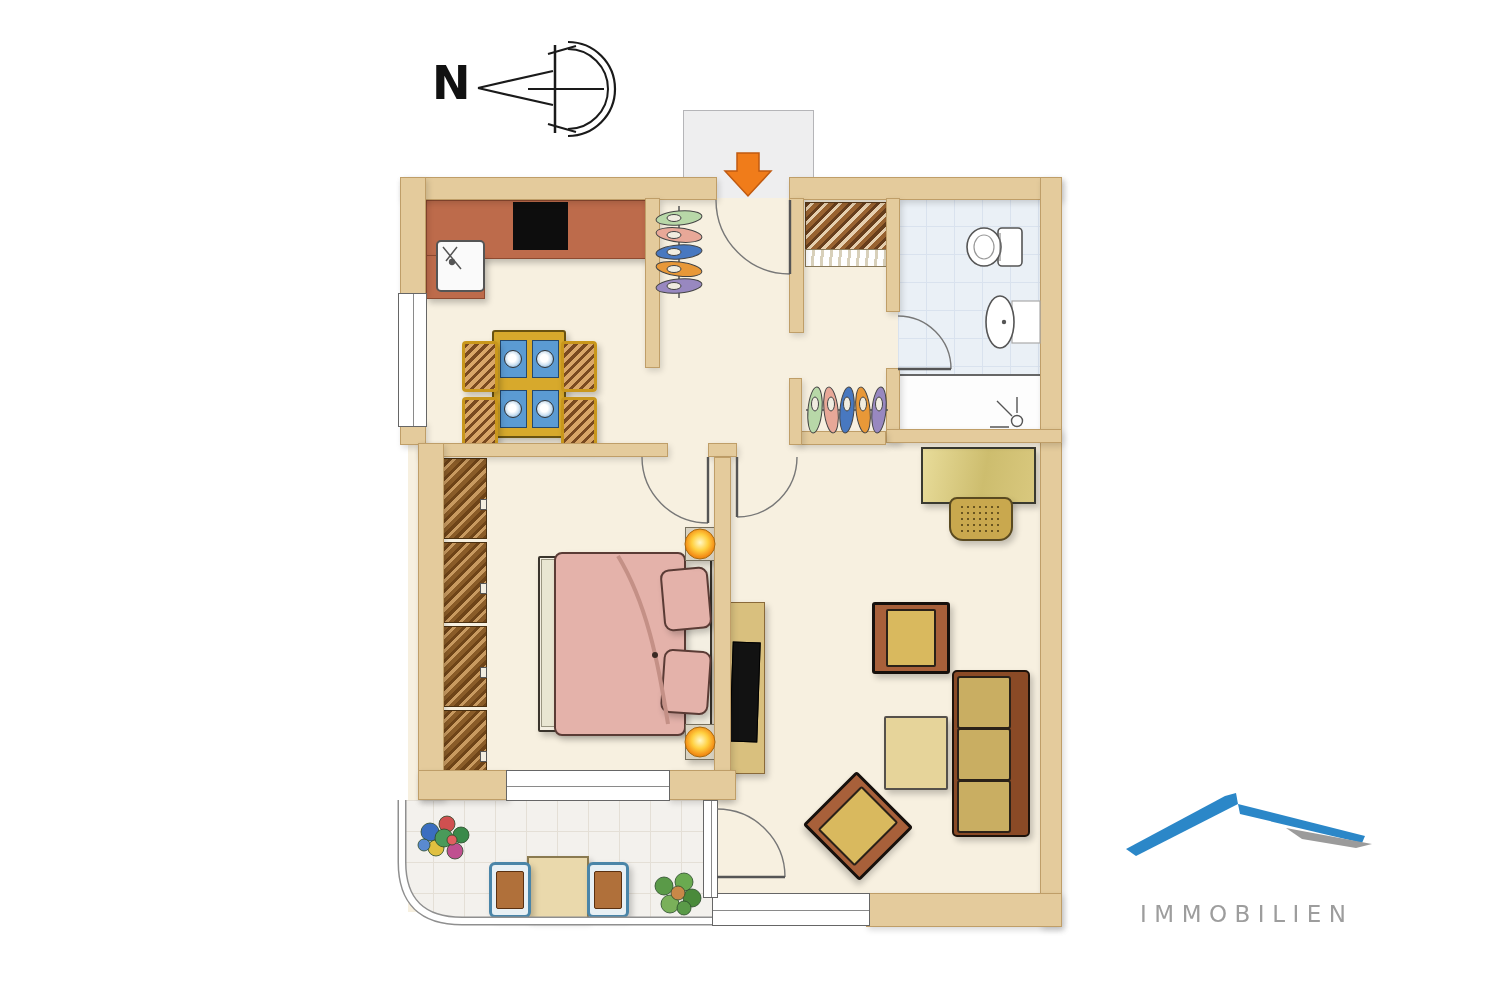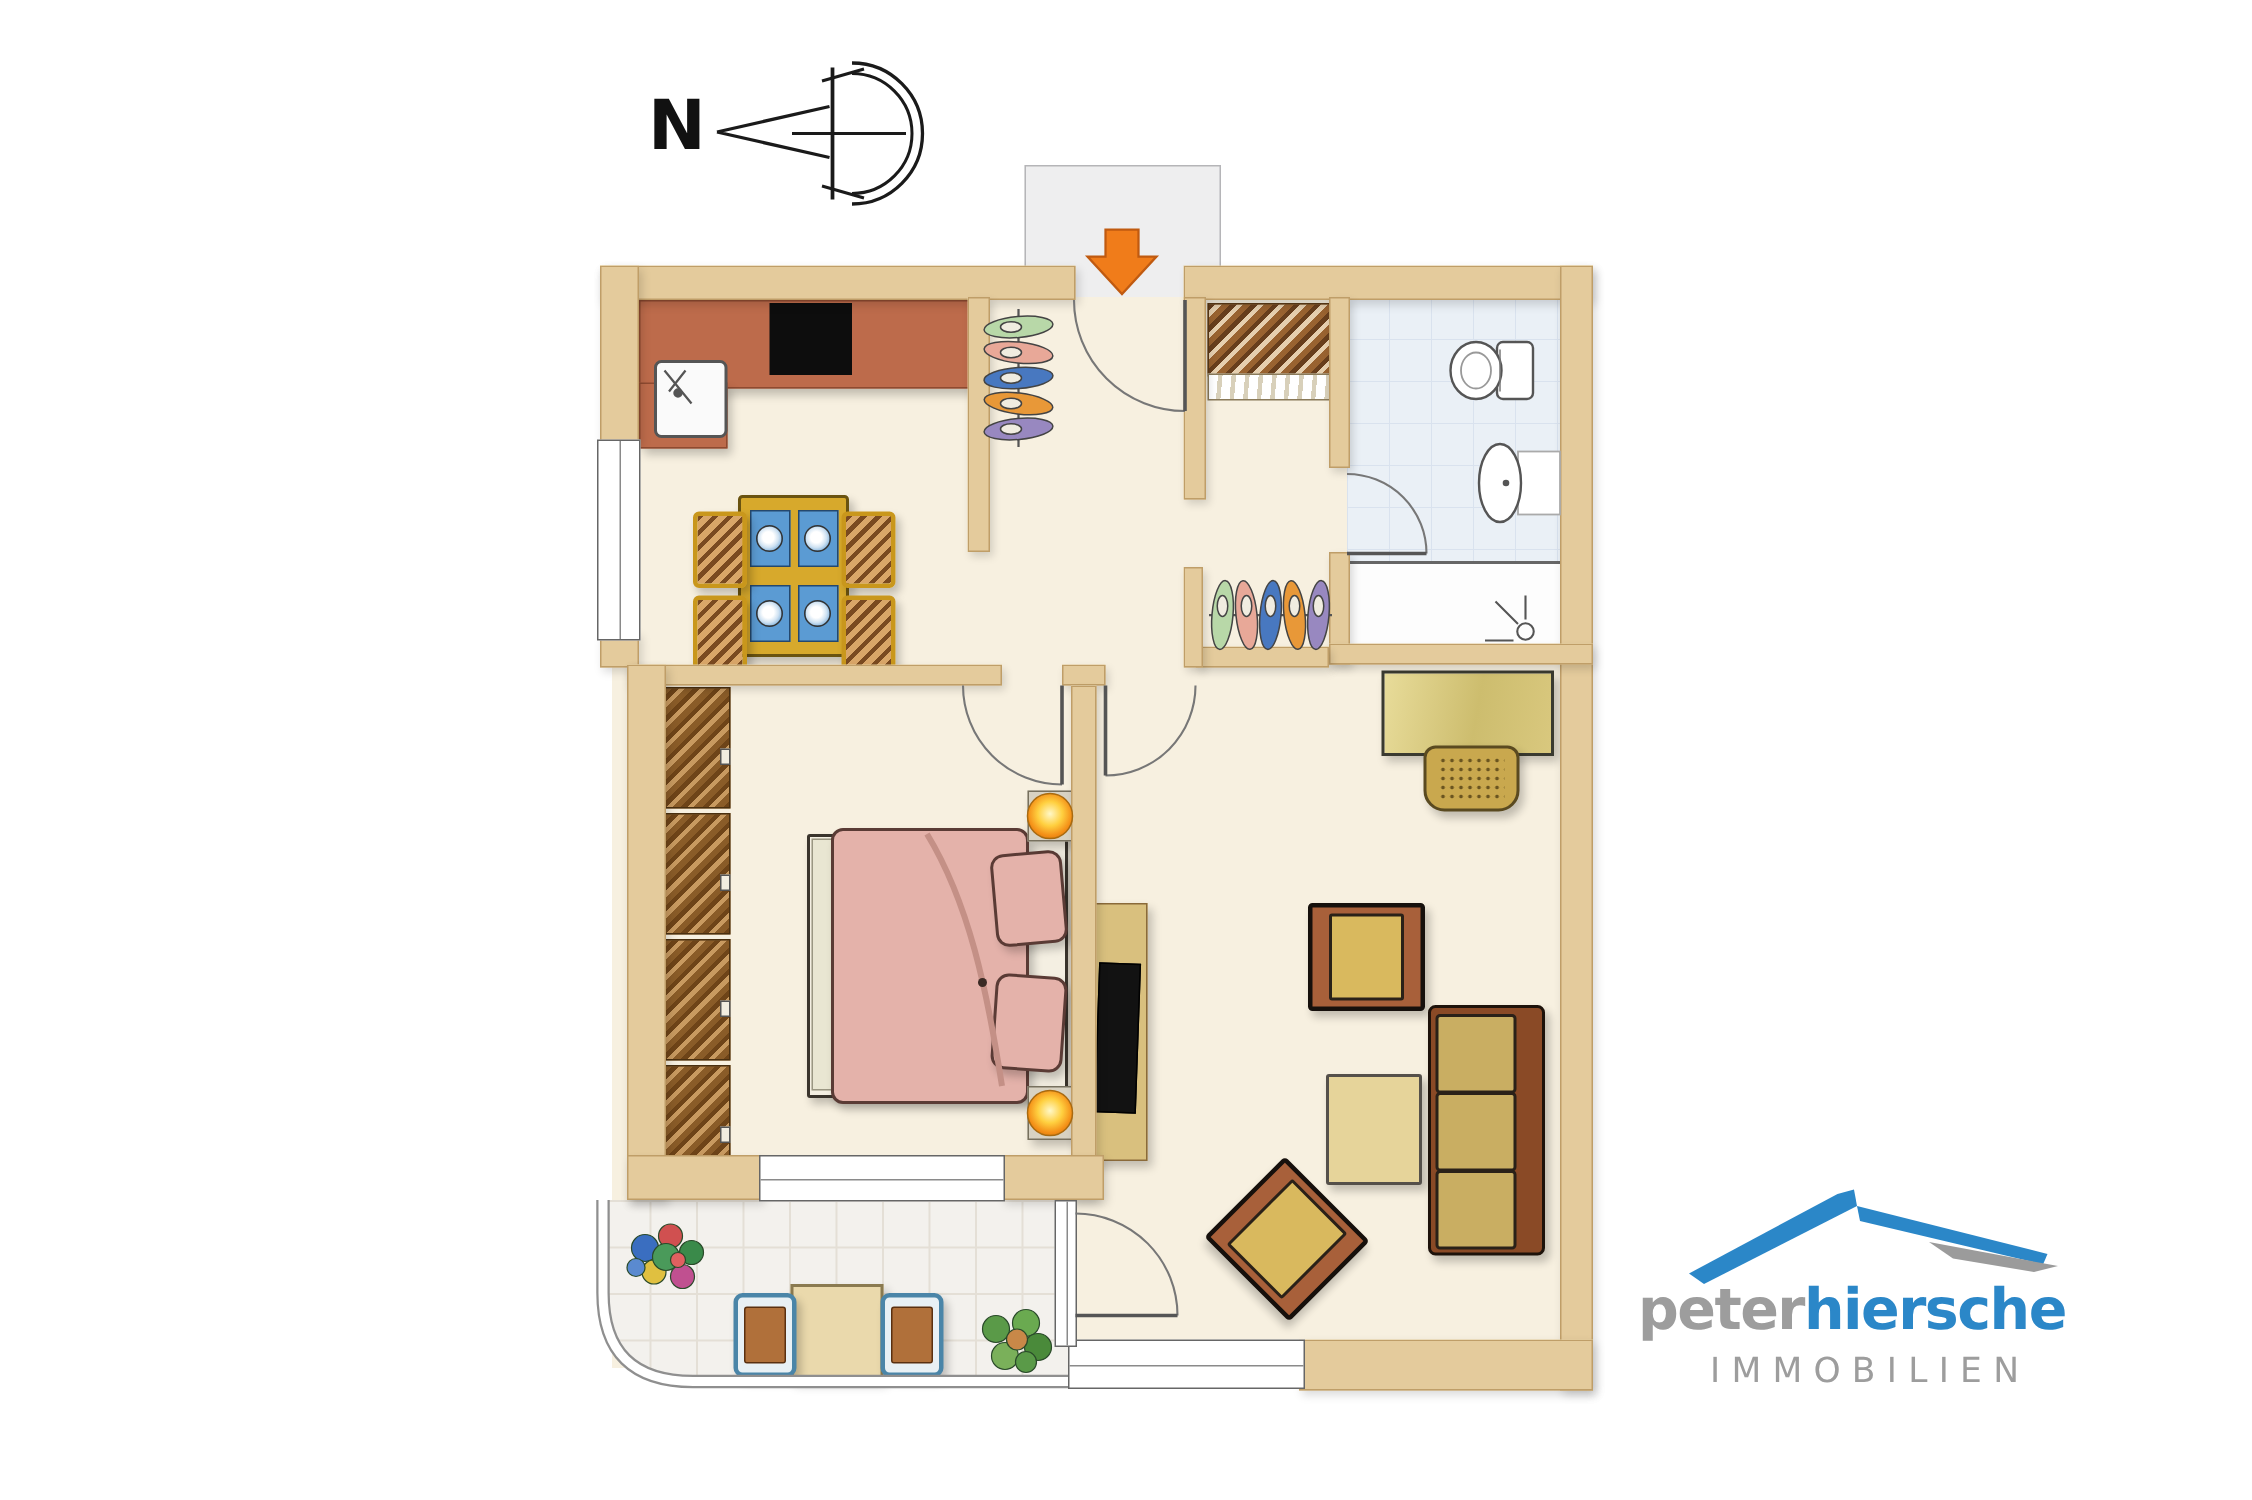--- a/index.html
+++ b/index.html
@@ -322,18 +322,15 @@
     </g>
 
     <g>
       <path d="M1126,849 L1225,796 L1236,793 L1238,804 L1136,856 Z" fill="#2b87c8"></path>
       <path d="M1238,804 L1365,836 L1362,843 L1240,814 Z" fill="#2b87c8"></path>
       <path d="M1286,828 L1372,844 L1356,848 L1302,839 Z" fill="#9b9b9b"></path>
     </g>
   </svg>
 
   
-  <div class="logo-line1">
-    <span class="w1">peter</span><span class="w2">hiersche</span>
-  </div>
   <div class="logo-line2">IMMOBILIEN</div>
 
 </div>
 
 </body></html>

